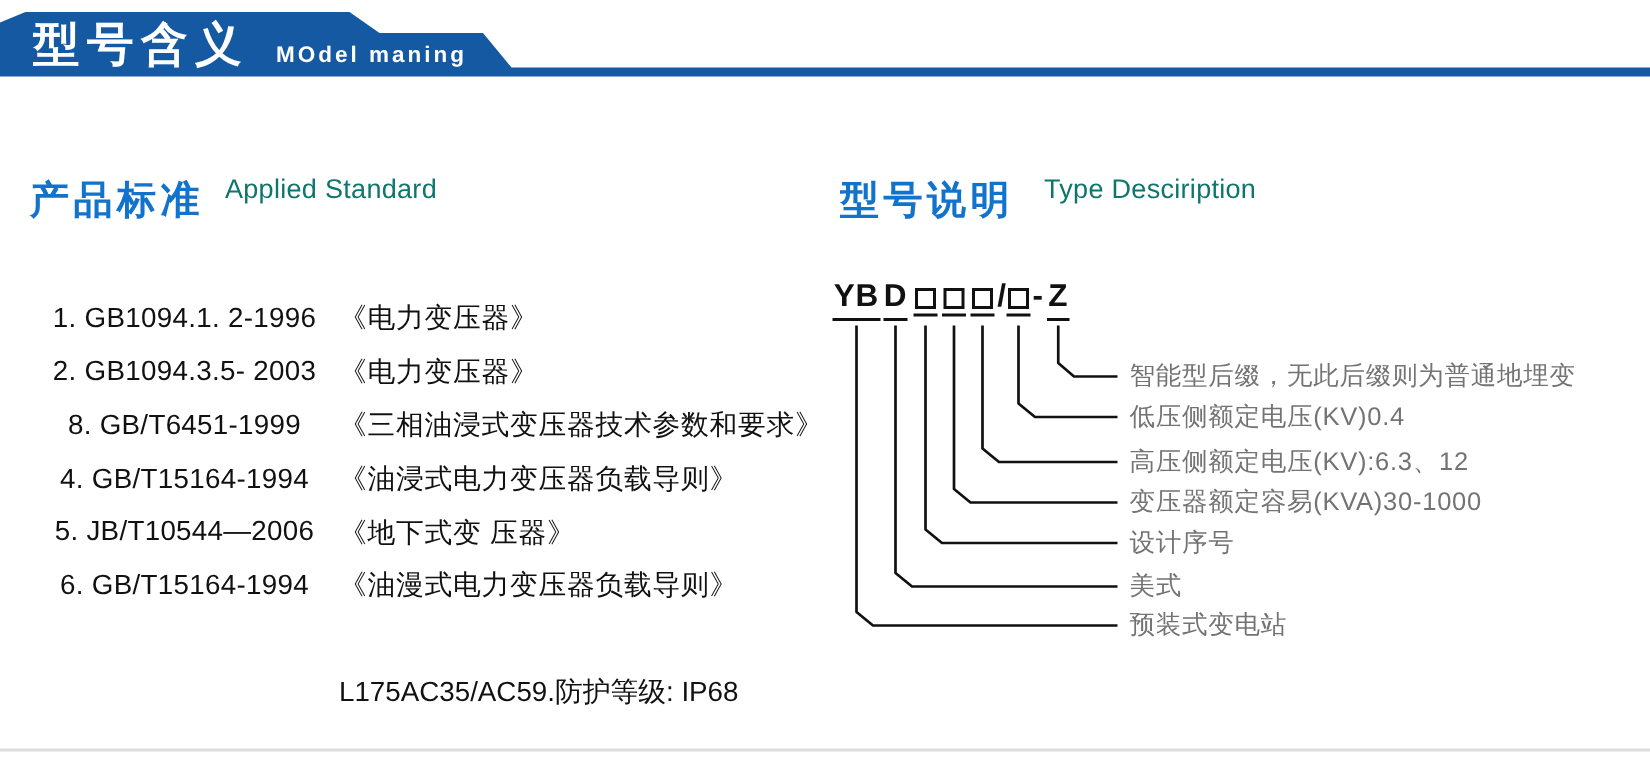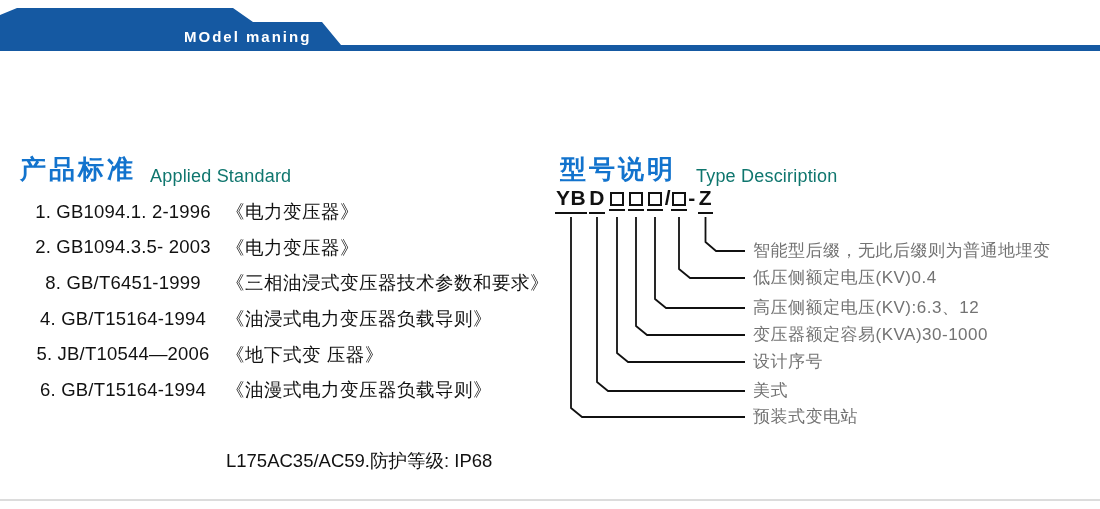--- a/index.html
+++ b/index.html
@@ -4,21 +4,21 @@
 <style>
   html,body{margin:0;padding:0;background:#fff;}
   .page{position:relative;width:1100px;height:509px;background:#fff;overflow:hidden;
         font-family:"Liberation Sans","DejaVu Sans",sans-serif;color:#111;}
   
   .banner{position:absolute;left:0;top:0;width:1100px;height:58px;}
   .banner svg{position:absolute;left:0;top:0;}
   .banner-cn{position:absolute;left:22px;top:9px;font-size:31px;font-weight:bold;color:#fff;letter-spacing:5px;}
   .banner-en{position:absolute;left:184px;top:28px;font-size:15px;font-weight:bold;color:#fff;letter-spacing:2px;}
   
-  .sec-title{position:absolute;display:flex;align-items:flex-end;white-space:nowrap;margin-top:36px;}
+  .sec-title{position:absolute;display:flex;align-items:flex-start;white-space:nowrap;}
   .sec-title .cn{font-size:26px;font-weight:bold;color:#1273CD;letter-spacing:3px;}
   .sec-title .en{font-size:18px;color:#0f766e;margin-left:14px;letter-spacing:0.2px;}
   .lt{left:20px;top:116px;}
   .rt{left:560px;top:116px;}
   .rt .en{margin-left:20px;}
   
   .std-list{position:absolute;left:20px;top:194px;width:530px;list-style:none;margin:0;padding:0;text-align:center;}
   .std-list li{display:flex;align-items:center;height:35.6px;font-size:18.5px;white-space:nowrap;}
   .std-list .code{width:206px;flex:none;letter-spacing:0.2px;}
   .std-list .book{letter-spacing:0.5px;}
@@ -49,20 +49,21 @@
 </style>
 </head>
 <body>
 
 <div class="page">
 
   <div class="banner">
     <svg width="1100" height="58">
       <polygon points="0,15 17,8 233,8 253,22 322,22 341,45 1100,45 1100,51 0,51" fill="#1559A2"></polygon>
     </svg>
+    <div class="banner-cn">型号含义</div>
     <div class="banner-en">MOdel maning</div>
   </div>
 
   <div class="sec-title lt">
     <span class="cn">产品标准</span>
     <span class="en">Applied Standard</span>
   </div>
 
   <div class="sec-title rt">
     <span class="cn">型号说明</span>

